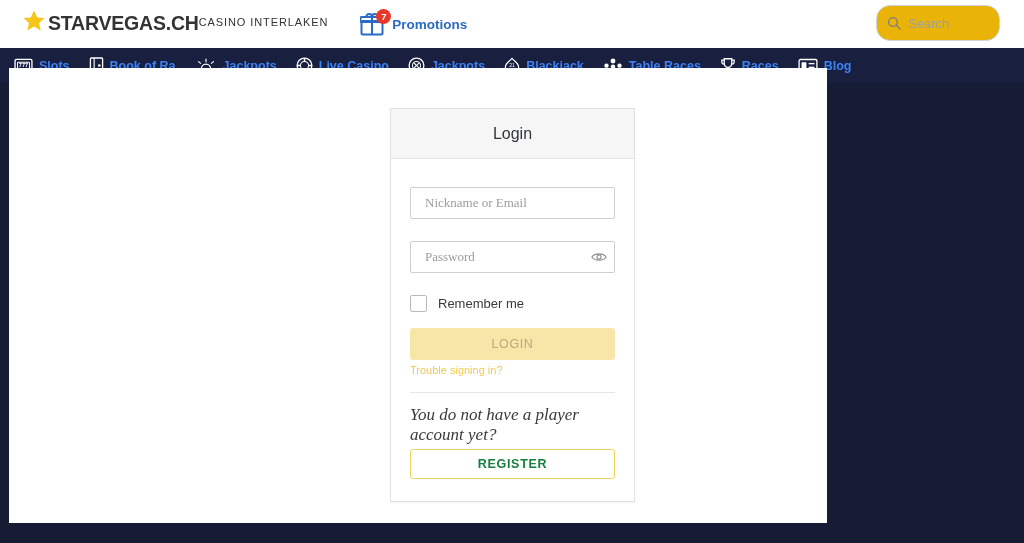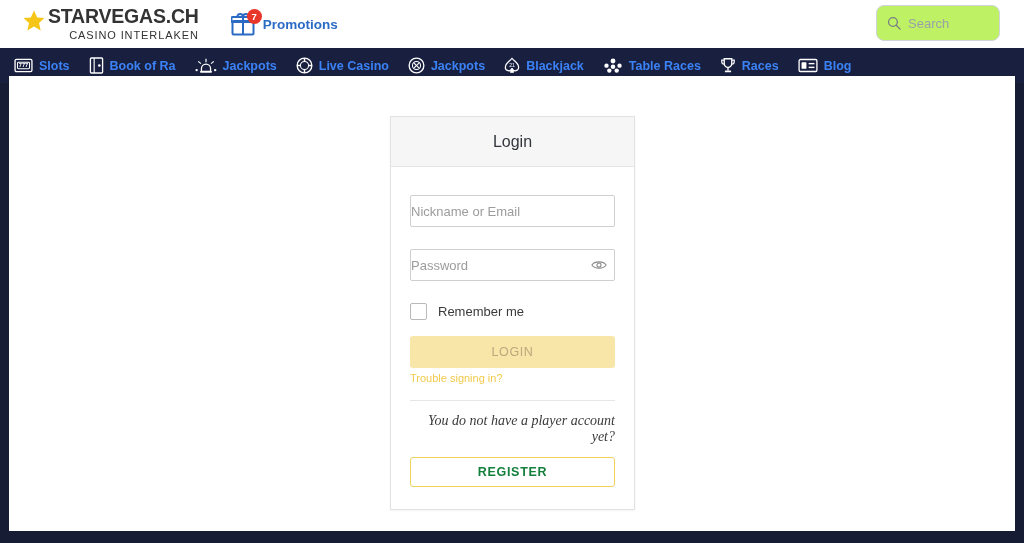--- a/index.html
+++ b/index.html
@@ -42,21 +42,21 @@
   }
   .logo-star {
     width: 24px;
     height: 24px;
     margin-right: 2px;
     margin-top: -6px;
     flex: none;
   }
   .logo-text {
     display: flex;
-    flex-direction: column;
+    flex-direction: row;
     line-height: 1;
   }
   .logo-main {
     font-size: 19.5px;
     font-weight: bold;
     letter-spacing: -0.2px;
     color: #333333;
   }
   .logo-sub {
     font-size: 11px;
@@ -100,22 +100,22 @@
     color: #2b6bc4;
   }
 
   .search-box {
     position: absolute;
     right: 24px;
     top: 5px;
     width: 124px;
     height: 36px;
     border: 1px solid #cfd3da;
-    border-radius: 8px;
-    background: #bef264;
+    border-radius: 14px;
+    background: #eab308;
     display: flex;
     align-items: center;
     padding: 0 10px;
     cursor: text;
   }
   .search-icon { flex: none; margin-right: 7px; }
   .search-input {
     border: none;
     outline: none;
     font-family: "Liberation Sans", sans-serif;
@@ -147,23 +147,23 @@
   .nav-ico { flex: none; margin-right: 6px; display: block; }
   .nav-label {
     color: #3b82f6;
     font-size: 12.5px;
     font-weight: bold;
   }
 
   
   .content {
     position: absolute;
-    top: 76px;
+    top: 68px;
     left: 9px;
-    width: 1006px;
+    width: 818px;
     height: 455px;
     background: #ffffff;
   }
 
   
   .login-card {
     position: absolute;
     left: 381px;
     top: 40px;
     width: 245px;
@@ -190,22 +190,22 @@
   .field {
     position: relative;
     margin-bottom: 22px;
   }
   .field:last-of-type { margin-bottom: 0; }
   .text-input {
     width: 100%;
     height: 32px;
     border: 1px solid #cfcfcf;
     border-radius: 2px;
-    padding: 0 0;
-    font-family: Liberation Sans, sans-serif;
+    padding: 0 14px;
+    font-family: Liberation Serif, serif;
     font-size: 13px;
     color: #444;
     outline: none;
     background: #fff;
   }
   .text-input::placeholder { color: #9c9c9c; }
   .eye-btn {
     position: absolute;
     right: 8px;
     top: 50%;
@@ -260,26 +260,26 @@
     cursor: pointer;
   }
 
   .divider {
     border: none;
     border-top: 1px solid #e6e6e6;
     margin: 14px 0 12px 0;
   }
 
   .no-account {
-    text-align: right;
+    text-align: left;
     font-family: "Liberation Serif", serif;
     font-style: italic;
-    font-size: 14px;
+    font-size: 17px;
     color: #3a3a3a;
-    margin-bottom: 12px;
+    margin-bottom: 4px;
   }
 
   .register-btn {
     width: 100%;
     height: 30px;
     background: #ffffff;
     border: 1px solid #f0d25e;
     border-radius: 3px;
     color: #15803d;
     font-family: "Liberation Sans", sans-serif;

